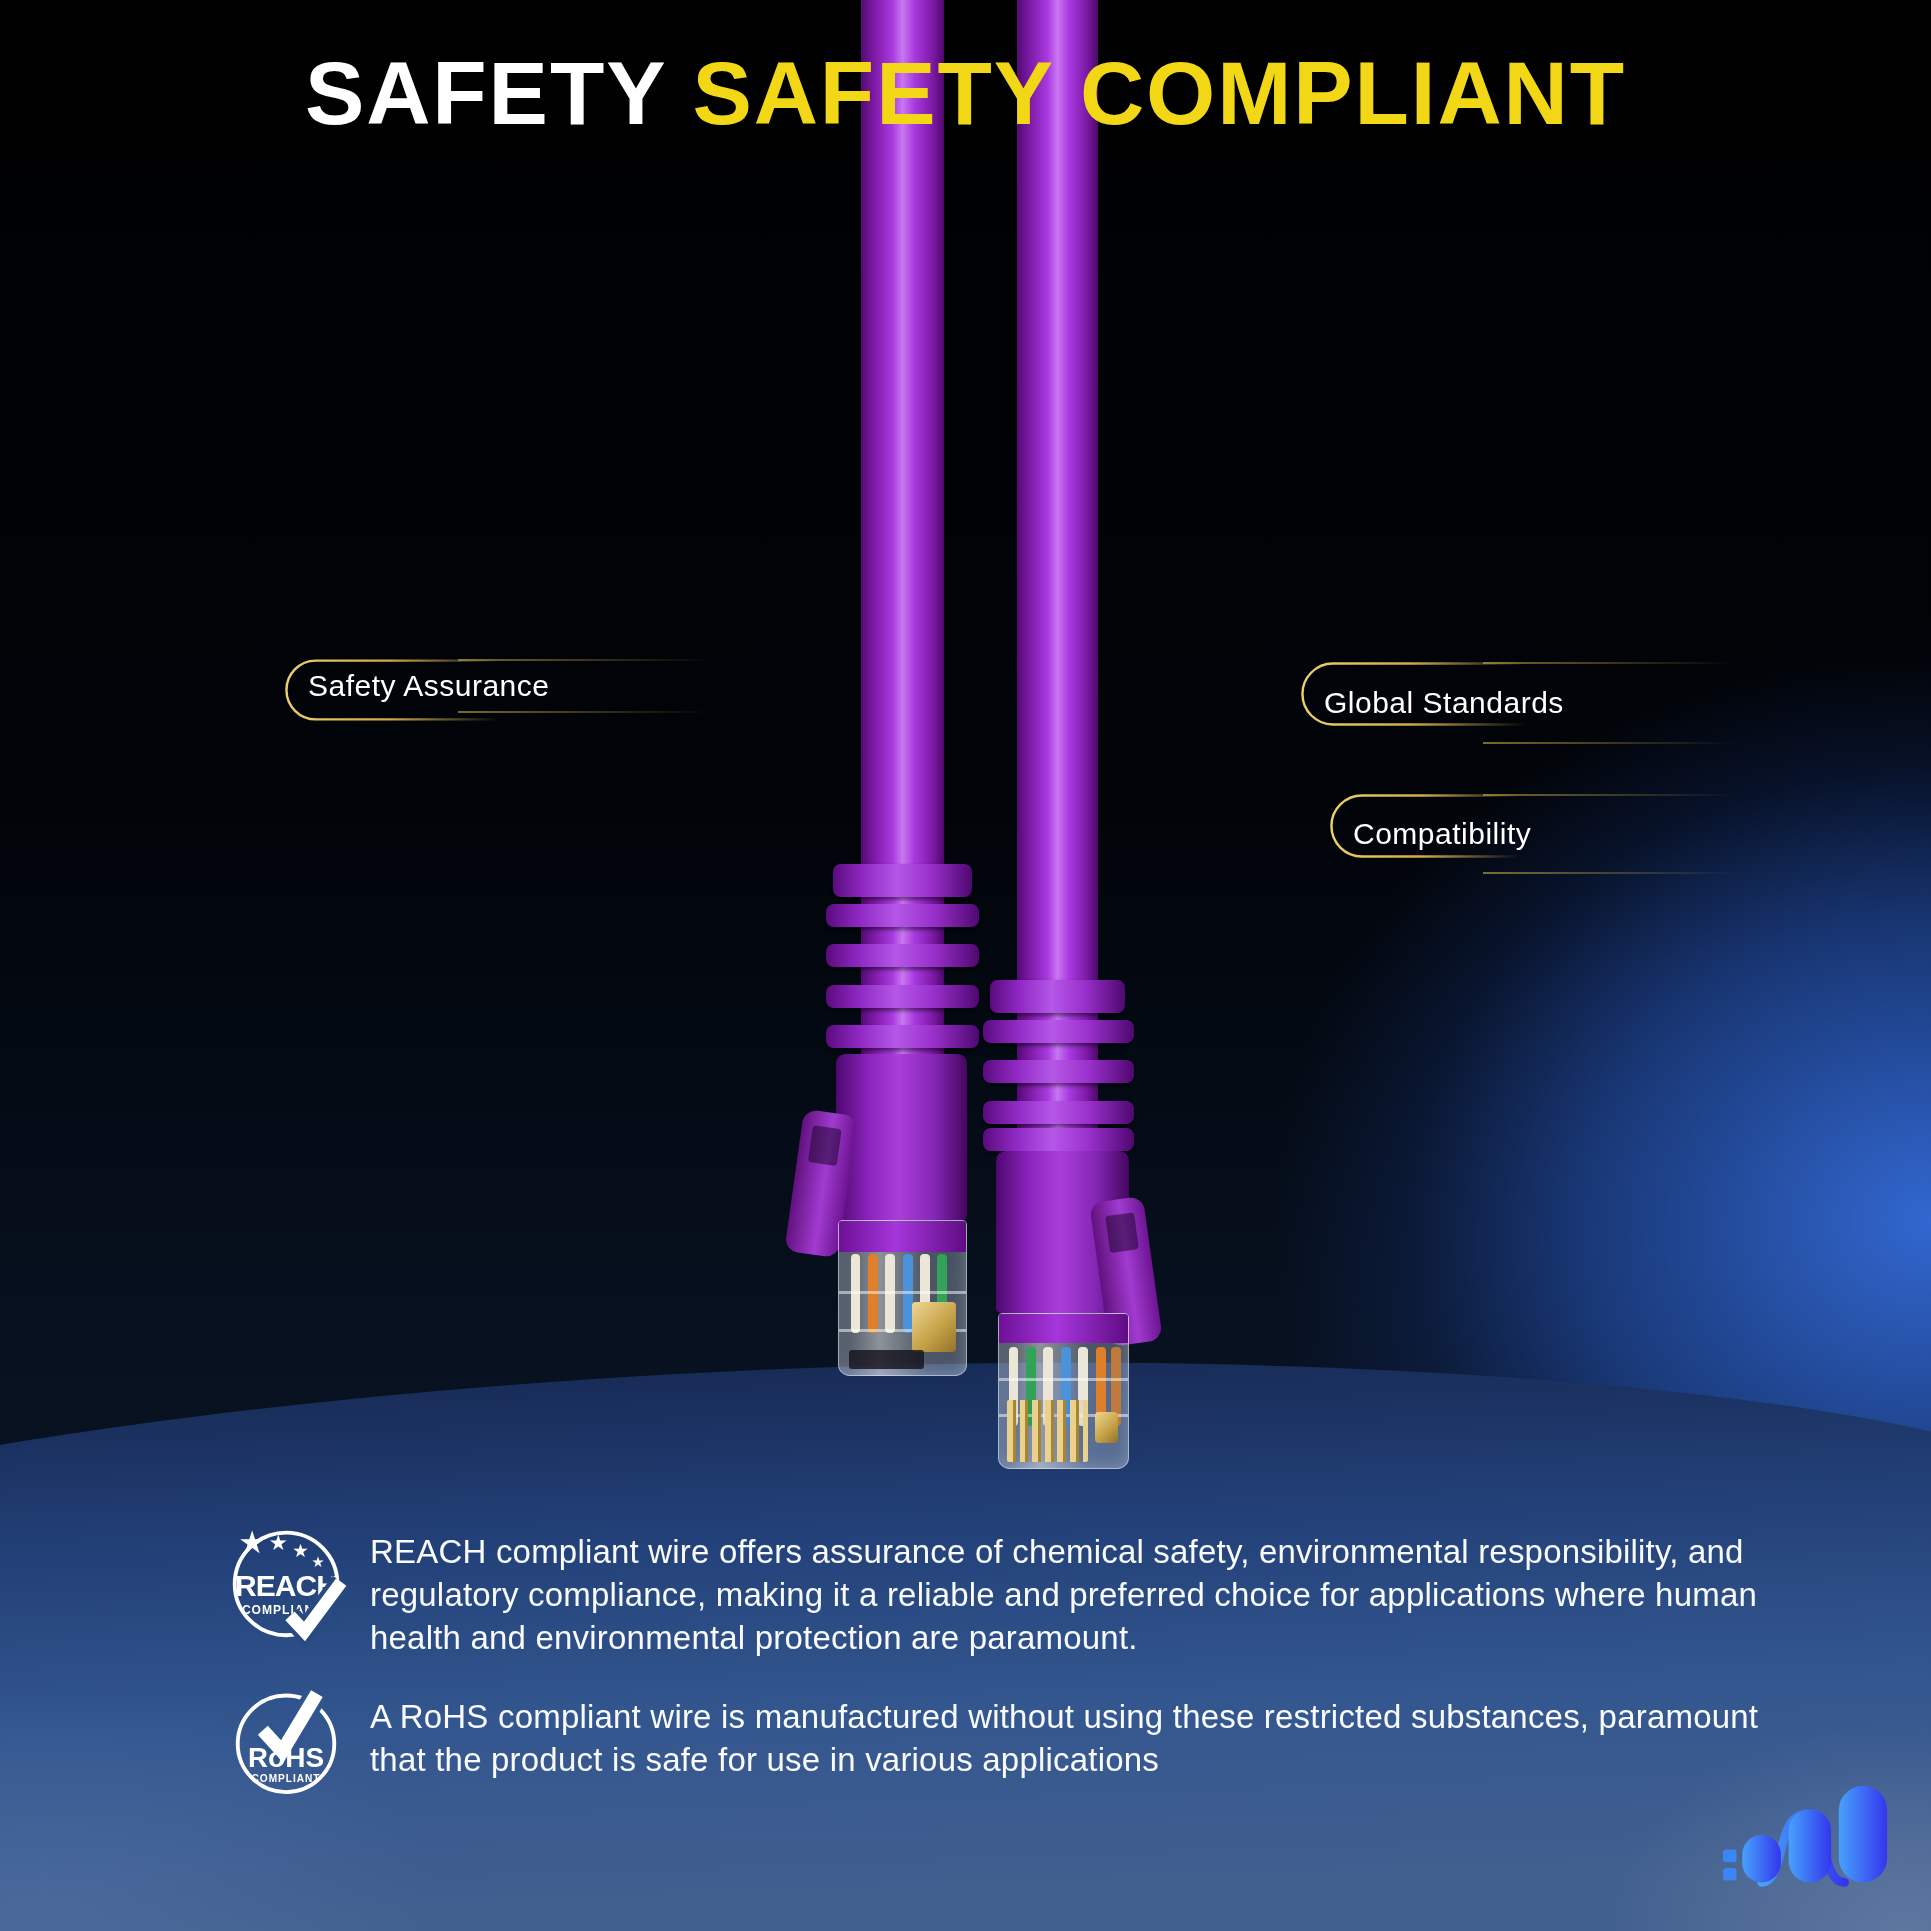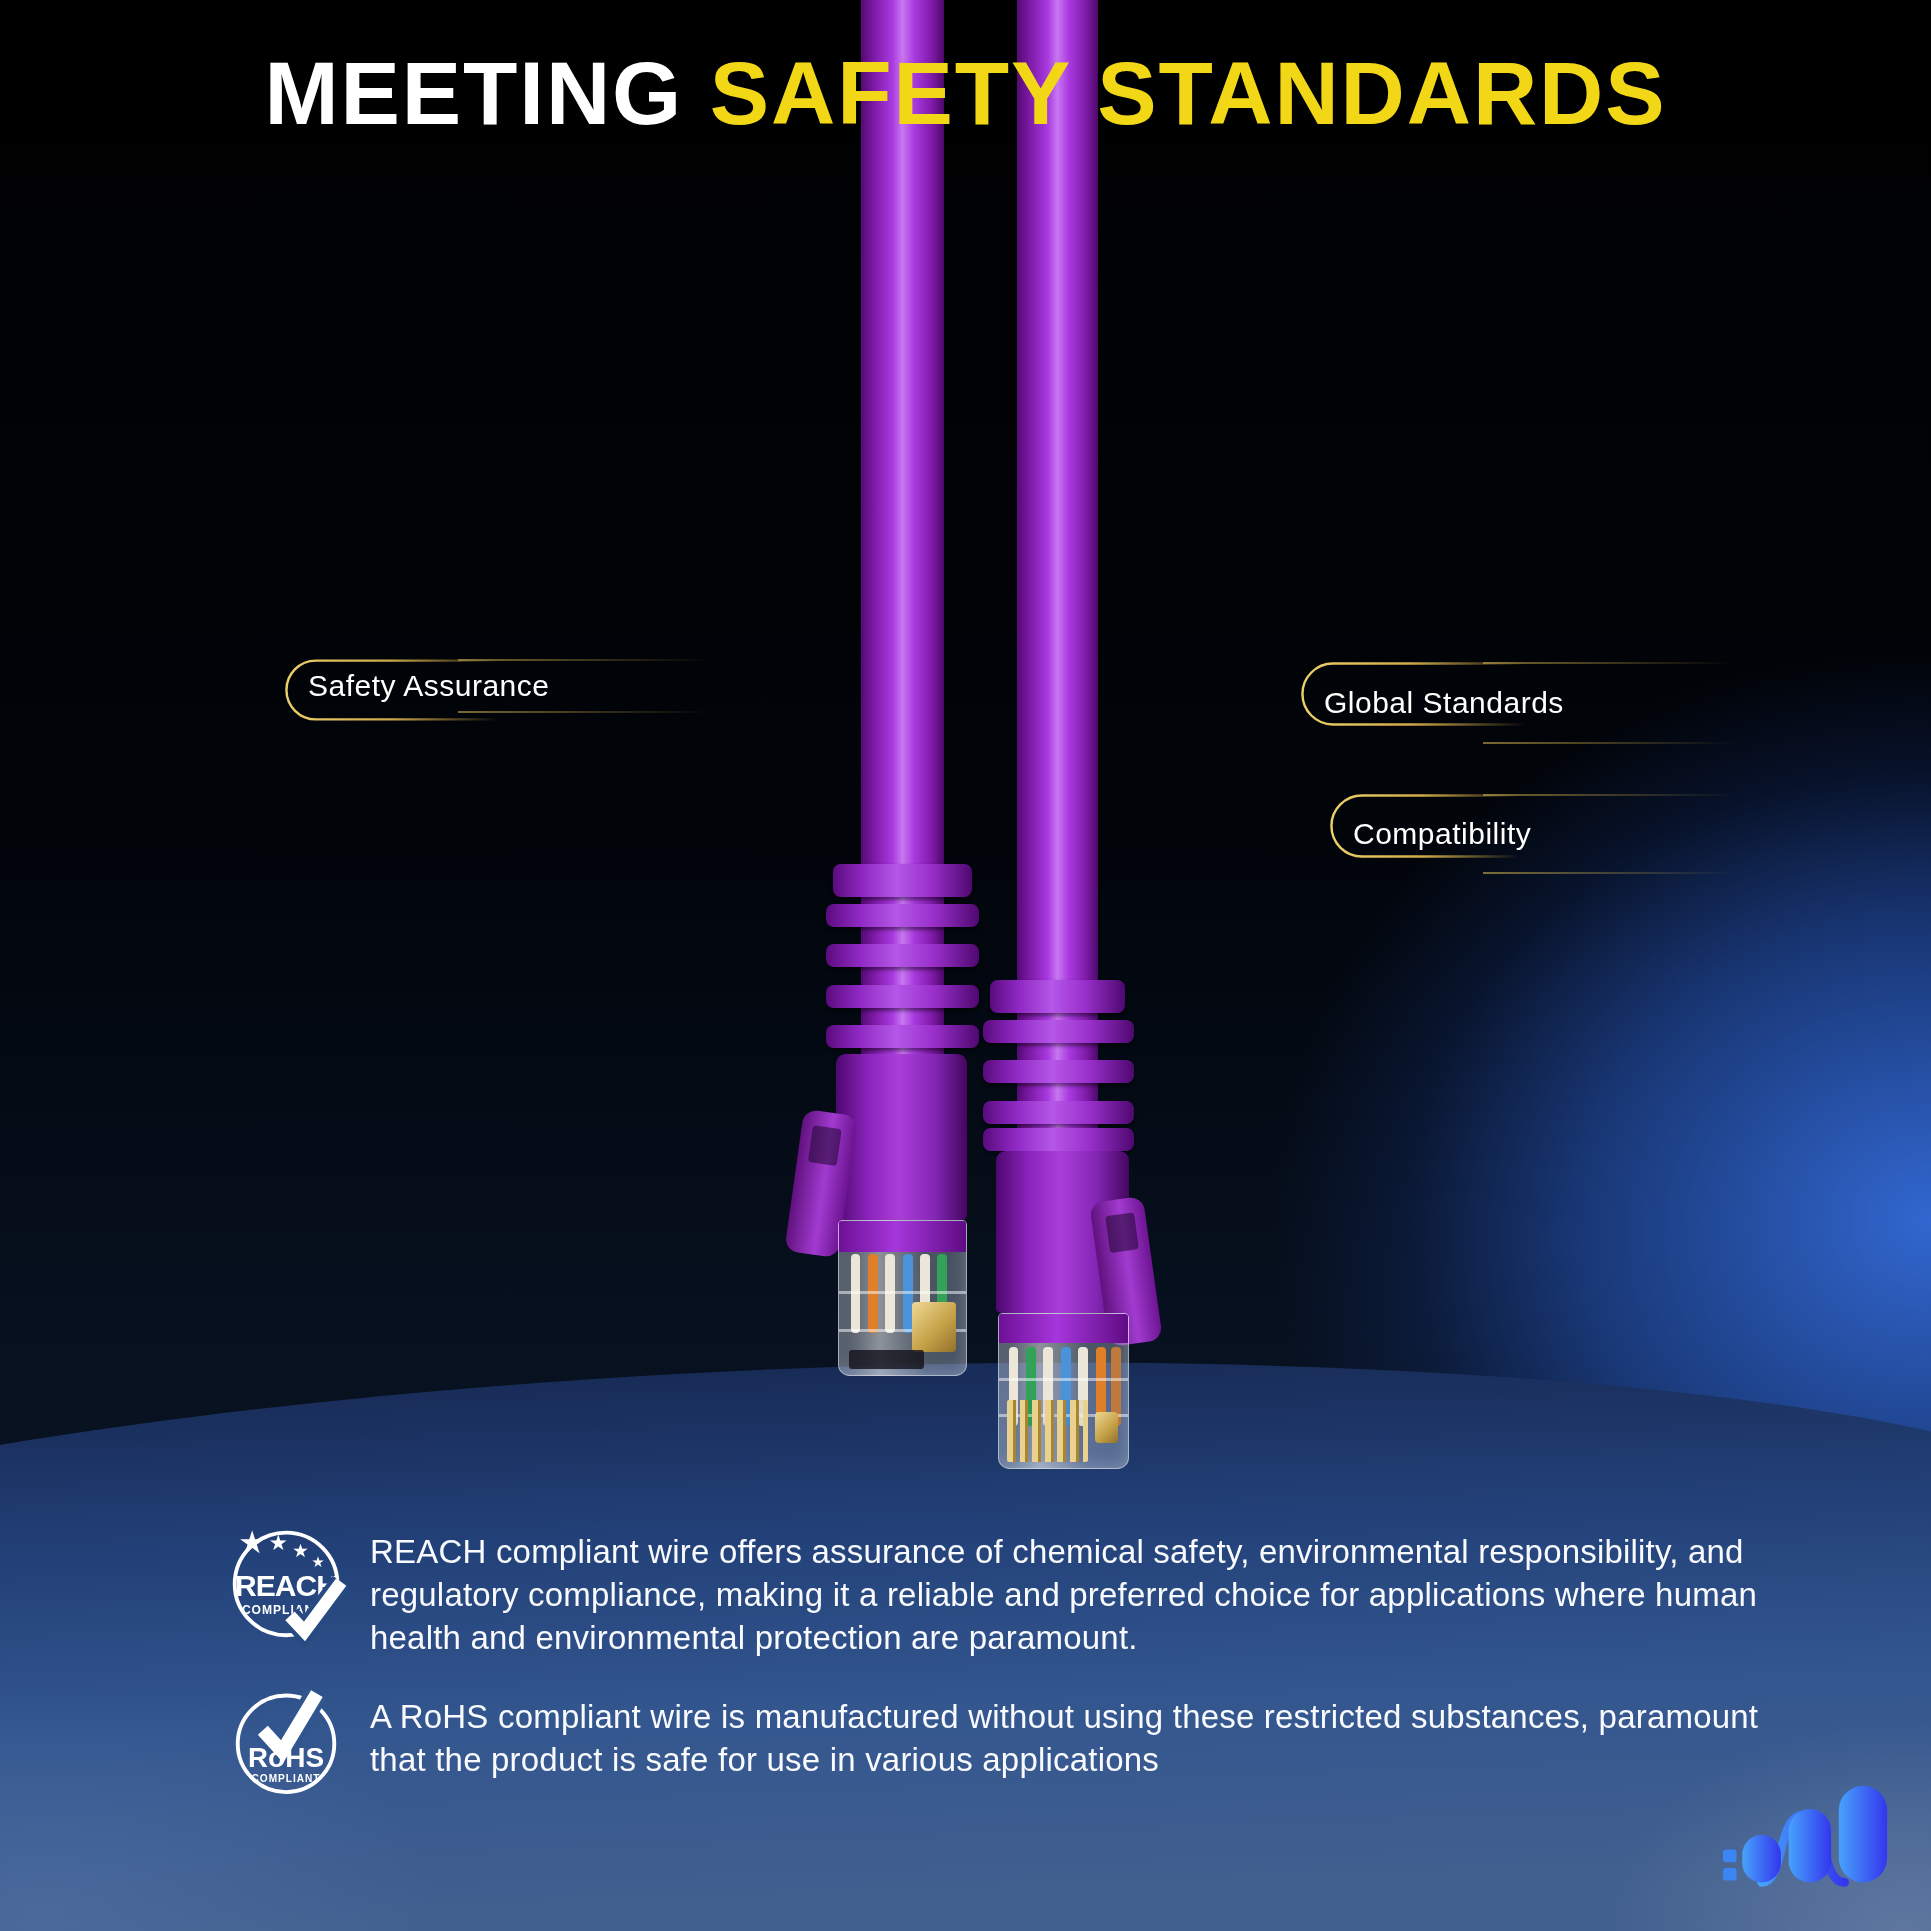--- a/index.html
+++ b/index.html
@@ -160,21 +160,21 @@
       <div class="wire w-orange" style="left:97px;"></div>
       <div class="wire w-brown" style="left:112px;"></div>
       <div class="shelf" style="top:64px;"></div>
       <div class="shelf" style="top:100px;"></div>
       <div class="pins" style="left:7.7px;bottom:5.8px;width:81px;height:62px;"></div>
       <div class="gold-block" style="right:9.7px;bottom:25px;width:23px;height:31px;"></div>
     </div>
   </div>
 
   <div class="title">
-    <span class="t-white">MEETING </span><span class="t-yellow">SAFETY STANDARDS</span>
+    <span class="t-white">SAFETY </span><span class="t-yellow">SAFETY COMPLIANT</span>
   </div>
 
   <div class="pill" style="left:285px;top:659px;width:299px;height:54px;">
       <svg width="299" height="62" style="position: absolute; left: 0px; top: 0px; overflow: visible; pointer-events: none;" viewBox="0 0 310 64">
         <defs>
           <linearGradient id="pg0" x1="0" y1="0" x2="1" y2="0">
             <stop offset="0" stop-color="#ecd06a"></stop>
             <stop offset="0.35" stop-color="#cfa94a"></stop>
             <stop offset="0.72" stop-color="#cfa94a" stop-opacity="0"></stop>
           </linearGradient>

